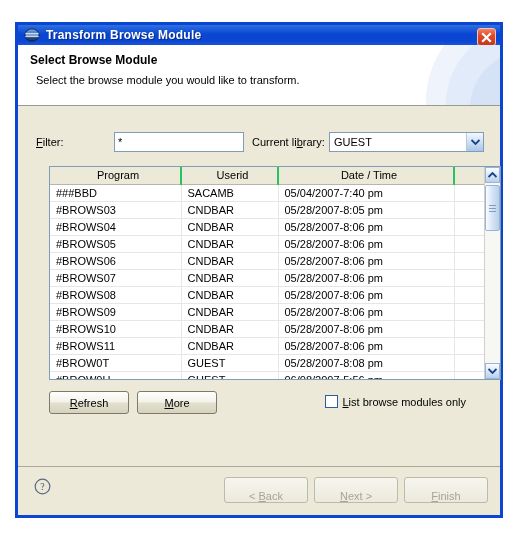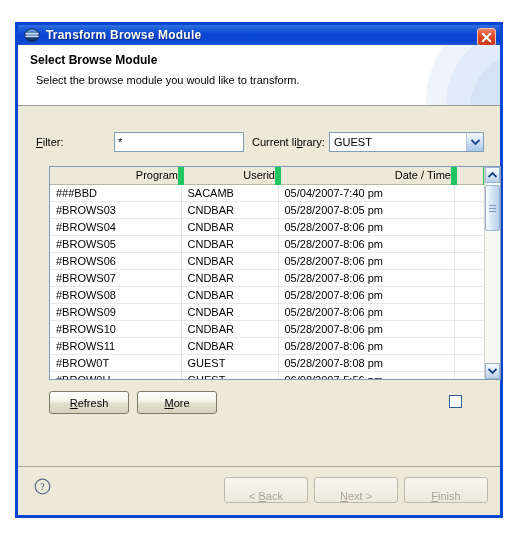--- a/index.html
+++ b/index.html
@@ -195,24 +195,24 @@
   }
   table.grid {
     border-collapse: collapse;
     width: 100%;
     table-layout: fixed;
     font-size: 11px;
   }
   table.grid th {
     background: #ece9d8;
     font-weight: normal;
-    text-align: right;
+    text-align: center;
     height: 17px;
     padding: 0 0 0 6px;
-    border-right: 6px solid #22c55e;
+    border-right: 2px solid #22c55e;
     border-bottom: 1px solid #b8b6a8;
     font-size: 11px;
     color: #000;
     box-sizing: border-box;
     white-space: nowrap;
     overflow: hidden;
     cursor: pointer;
   }
   table.grid td {
     height: 17px;
@@ -518,20 +518,21 @@
             </svg>
         </div>
       </div>
     </div>
 
     <div class="btn-row">
       <button class="xp-btn btn-refresh"><span class="u">R</span><span>efresh</span></button>
       <button class="xp-btn btn-more"><span class="u">M</span><span>ore</span></button>
       <label class="check-wrap">
         <span class="checkbox"></span>
+        <span class="check-label"><span class="u">L</span><span>ist browse modules only</span></span>
       </label>
     </div>
 
     <div class="footer-sep"></div>
     <div class="footer">
       <span class="help-icon">
         <svg width="17" height="17" viewBox="0 0 17 17">
           <circle cx="8.5" cy="8.5" r="7.3" fill="none" stroke="#5a6b86" stroke-width="1.2"></circle>
           <text x="8.5" y="12.3" font-family="Liberation Serif, serif" font-size="10" fill="#3d5372" text-anchor="middle">?</text>
         </svg>

